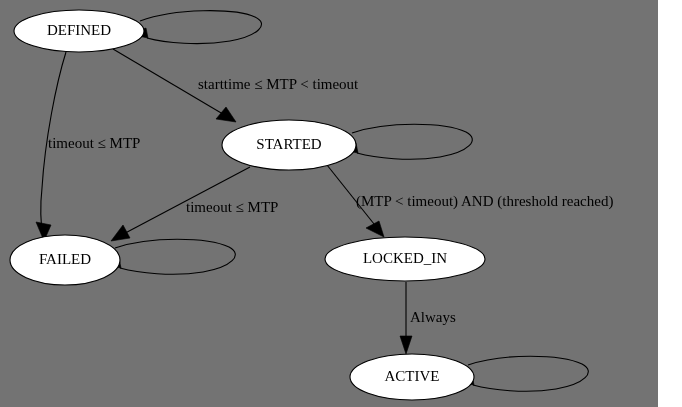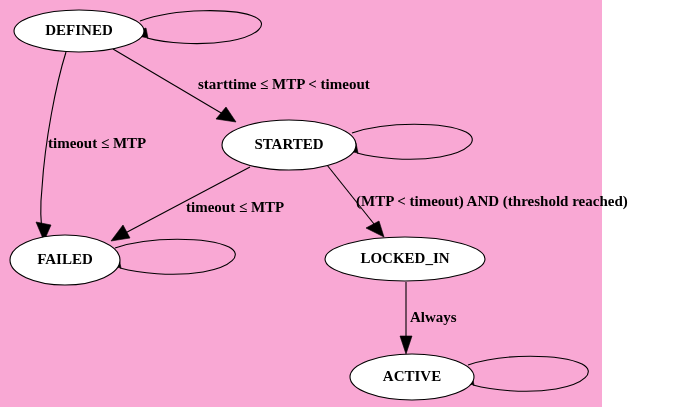--- a/index.html
+++ b/index.html
@@ -8,24 +8,23 @@
     background: #ffffff;
   }
   body {
     width: 682px;
     height: 407px;
     overflow: hidden;
     font-family: "Liberation Serif", "DejaVu Serif", serif;
   }
   #diagram-root {
     position: relative;
-    width: 602px;
+    width: 658px;
     height: 407px;
-    background: #f9a8d4;
-    font-weight: bold;
+    background: #737373;
   }
   svg#fsm-svg {
     display: block;
     width: 682px;
     height: 407px;
   }
   .node-ellipse {
     fill: #ffffff;
     stroke: #000000;
     stroke-width: 1.1;

